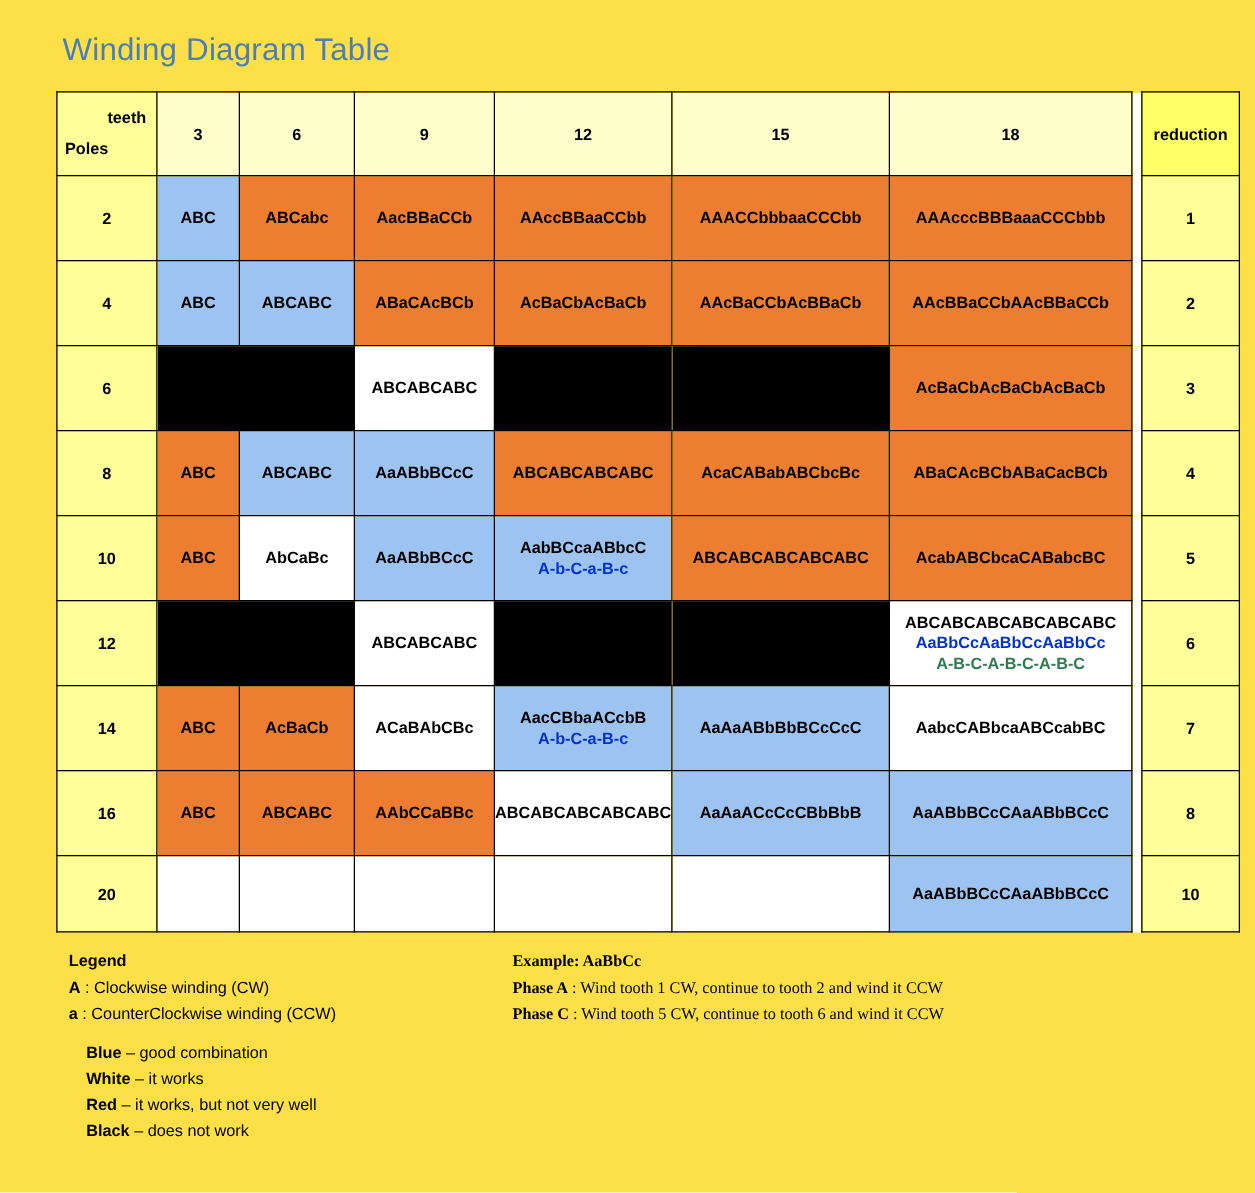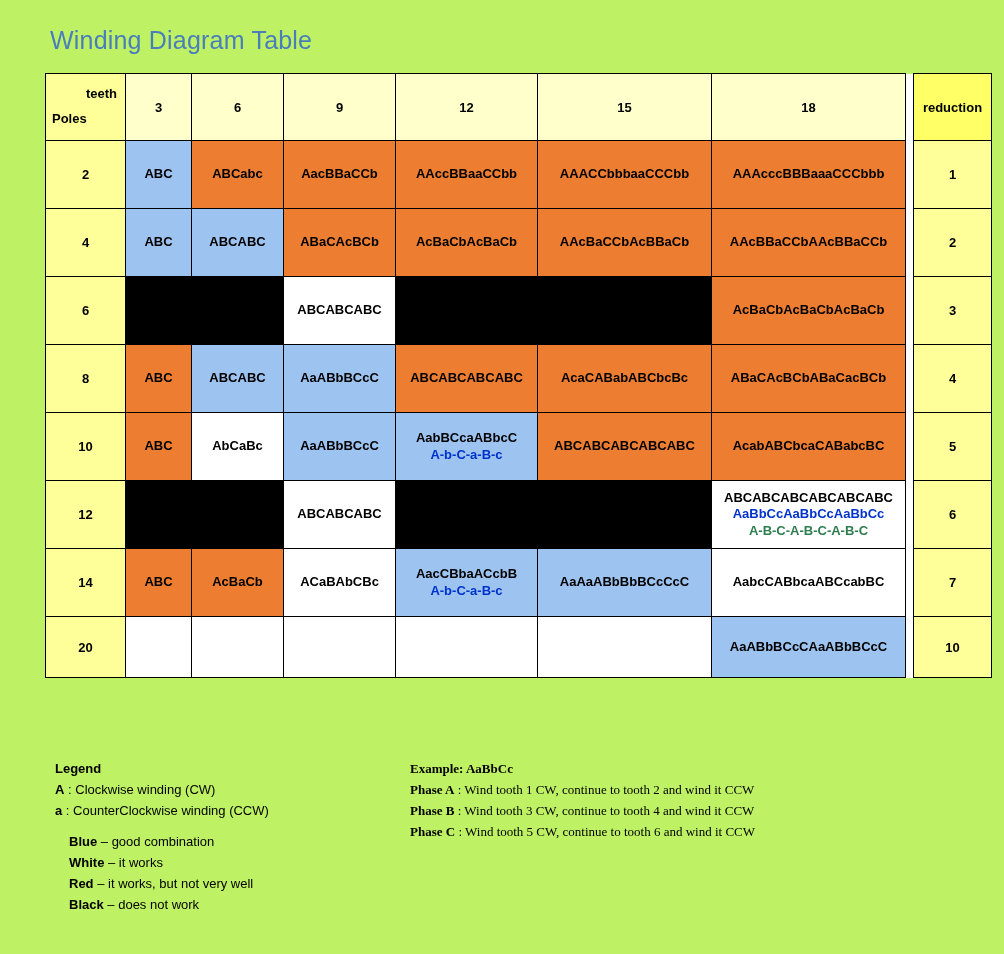--- a/index.html
+++ b/index.html
@@ -6,21 +6,21 @@
     margin: 0;
     padding: 0;
     background: #ffffff;
     font-family: "Liberation Sans", sans-serif;
   }
   #page {
     position: relative;
     width: 1004px;
     height: 954px;
     overflow: hidden;
-    background: #bef264;
+    background: #fde047;
   }
   .title {
     position: absolute;
     left: 50px;
     top: 26px;
     font-size: 25px;
     color: #4a7ebb;
     font-weight: normal;
     letter-spacing: 0.2px;
   }
@@ -295,20 +295,43 @@
           </td>
           <td class="cell-blue">
             <span class="l1">AaAaABbBbBCcCcC</span>
           </td>
           <td class="cell-white">
             <span class="l1">AabcCABbcaABCcabBC</span>
           </td>
           <td class="gap"></td>
           <td class="reduction">7</td>
         </tr>
+        <tr class="body">
+          <td class="pole">16</td>
+          <td class="cell-orange">
+            <span class="l1">ABC</span>
+          </td>
+          <td class="cell-orange">
+            <span class="l1">ABCABC</span>
+          </td>
+          <td class="cell-orange">
+            <span class="l1">AAbCCaBBc</span>
+          </td>
+          <td class="cell-white">
+            <span class="l1">ABCABCABCABCABC</span>
+          </td>
+          <td class="cell-blue">
+            <span class="l1">AaAaACcCcCBbBbB</span>
+          </td>
+          <td class="cell-blue">
+            <span class="l1">AaABbBCcCAaABbBCcC</span>
+          </td>
+          <td class="gap"></td>
+          <td class="reduction">8</td>
+        </tr>
         <tr class="body last">
           <td class="pole">20</td>
           <td class="cell-empty"></td>
           <td class="cell-empty"></td>
           <td class="cell-empty"></td>
           <td class="cell-empty"></td>
           <td class="cell-empty"></td>
           <td class="cell-blue">
             <span class="l1">AaABbBCcCAaABbBCcC</span>
           </td>
@@ -347,22 +370,18 @@
     </div>
   </div>
 
   <div class="example">
     <div class="hd">Example: AaBbCc</div>
     <div>
       <span class="b">Phase A</span>
       <span>: Wind tooth 1 CW, continue to tooth 2 and wind it CCW</span>
     </div>
     <div>
-      <span class="b">Phase B</span>
-      <span>: Wind tooth 3 CW, continue to tooth 4 and wind it CCW</span>
-    </div>
-    <div>
       <span class="b">Phase C</span>
       <span>: Wind tooth 5 CW, continue to tooth 6 and wind it CCW</span>
     </div>
   </div>
 
 </div>
 
 </body></html>

